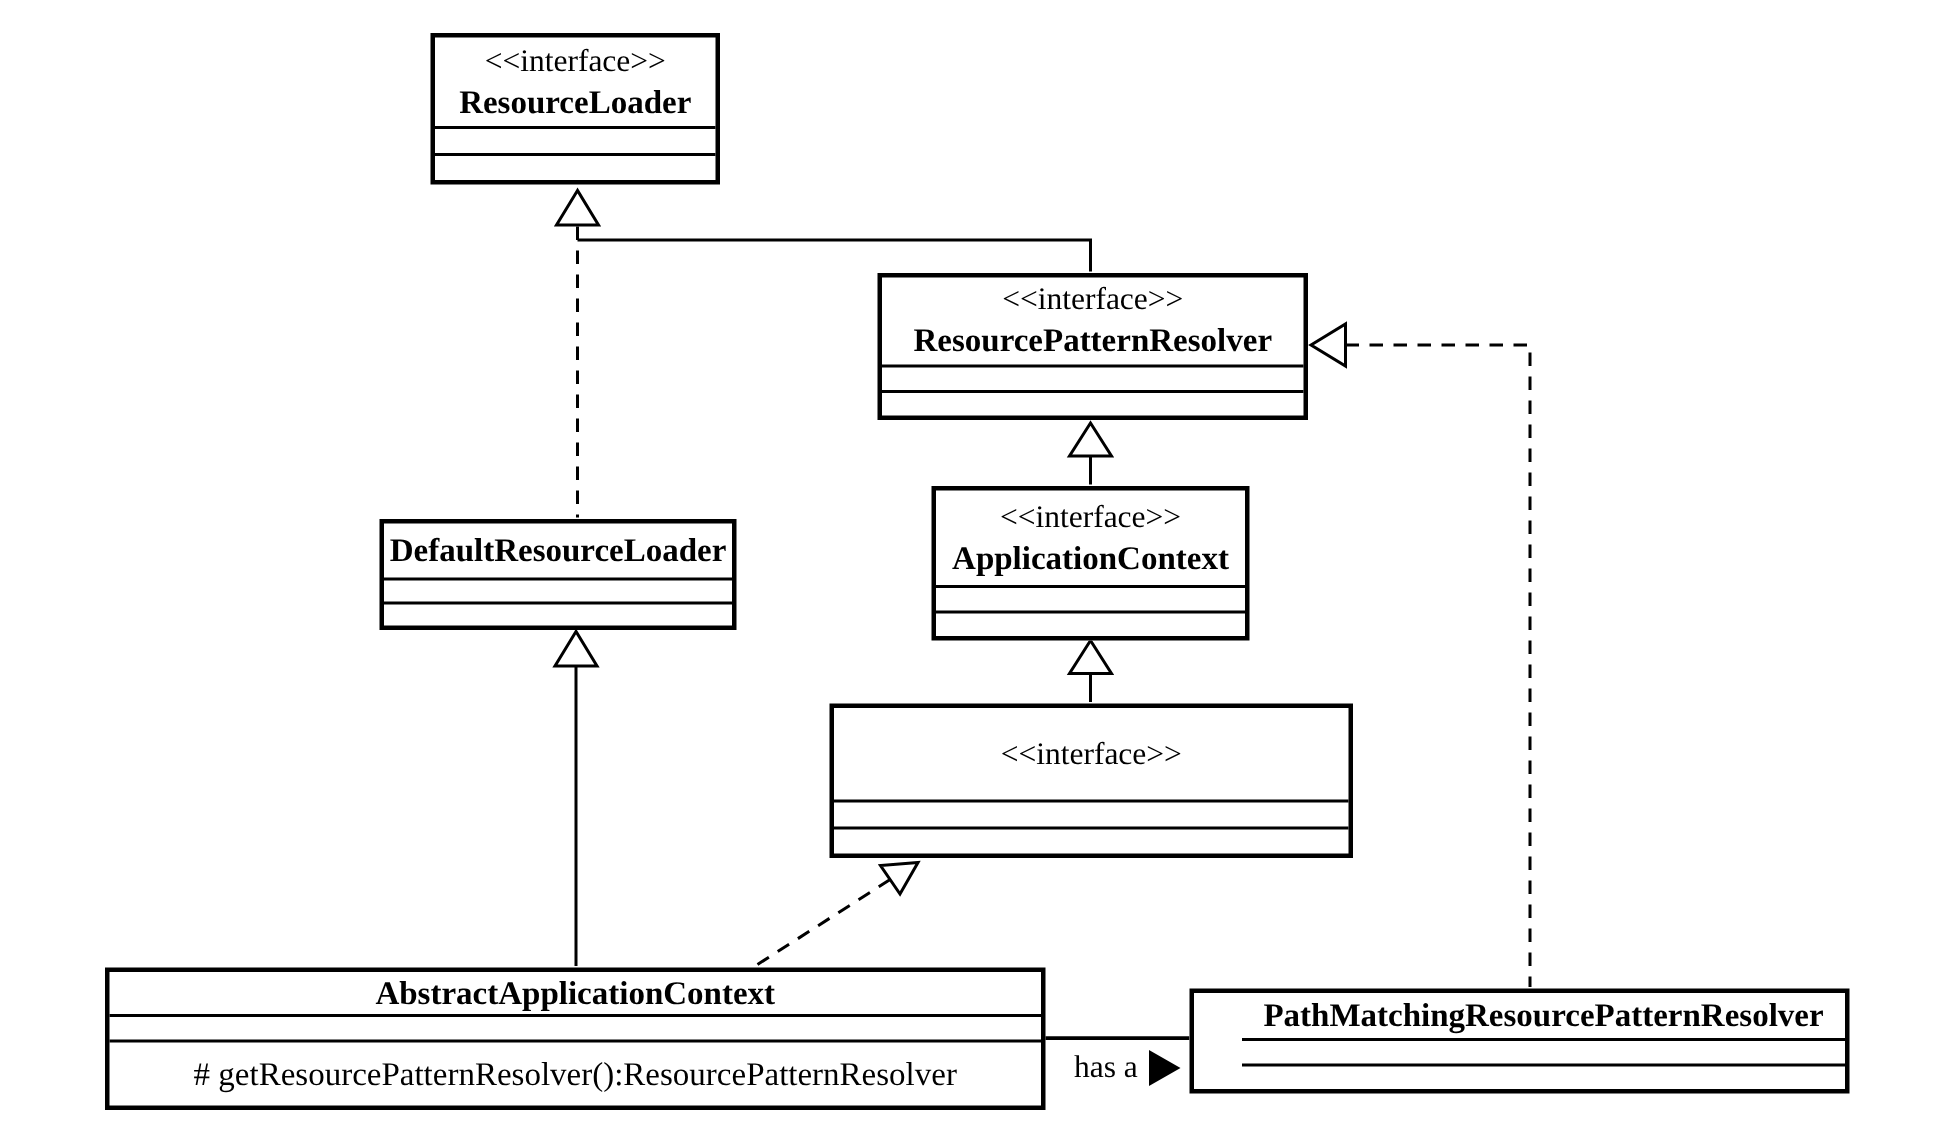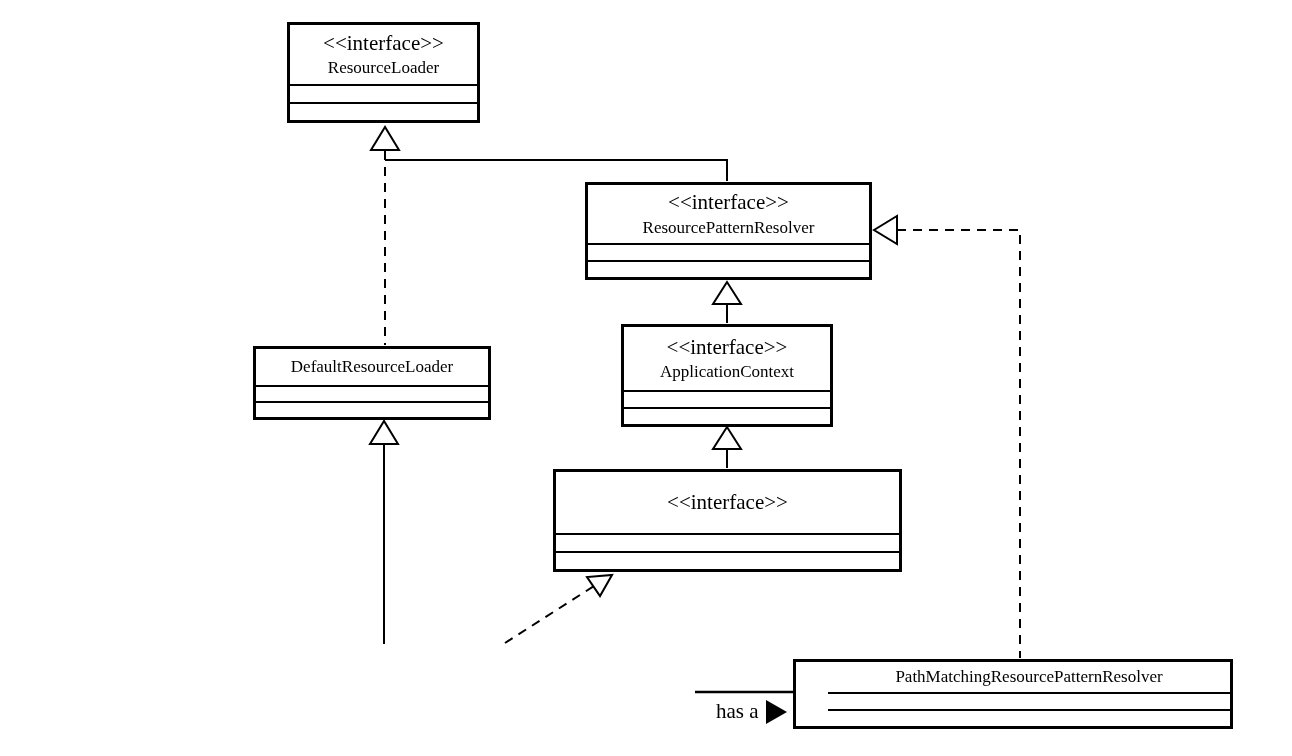--- a/index.html
+++ b/index.html
@@ -42,22 +42,22 @@
     align-items: center;
     line-height: 1.3;
     overflow: hidden;
   }
   .stereo {
     font-size: 21px;
     font-weight: normal;
     white-space: nowrap;
   }
   .cname {
-    font-size: 17px;
-    font-weight: normal;
+    font-size: 22px;
+    font-weight: bold;
     white-space: nowrap;
   }
   .comp {
     flex: 0 0 auto;
     border-top: 2px solid #000000;
   }
   .method-comp {
     flex: 0 0 auto;
     border-top: 2px solid #000000;
     display: flex;
@@ -168,20 +168,29 @@
   </div>
 
   <div class="uml-box" id="box-configurable-application-context">
     <div class="uml-head">
       <span class="stereo">&lt;&lt;interface&gt;&gt;</span>
     </div>
     <div class="comp"></div>
     <div class="comp"></div>
   </div>
 
+  <div class="uml-box" id="box-abstract-application-context">
+    <div class="uml-head">
+      <span class="cname">AbstractApplicationContext</span>
+    </div>
+    <div class="comp"></div>
+    <div class="method-comp">
+      <span># getResourcePatternResolver():ResourcePatternResolver</span>
+    </div>
+  </div>
 
   <div class="uml-box" id="box-path-matching">
     <div class="uml-head">
       <span class="cname">PathMatchingResourcePatternResolver</span>
     </div>
     <div class="comp"></div>
     <div class="comp"></div>
   </div>
 
   <div class="assoc-label">

